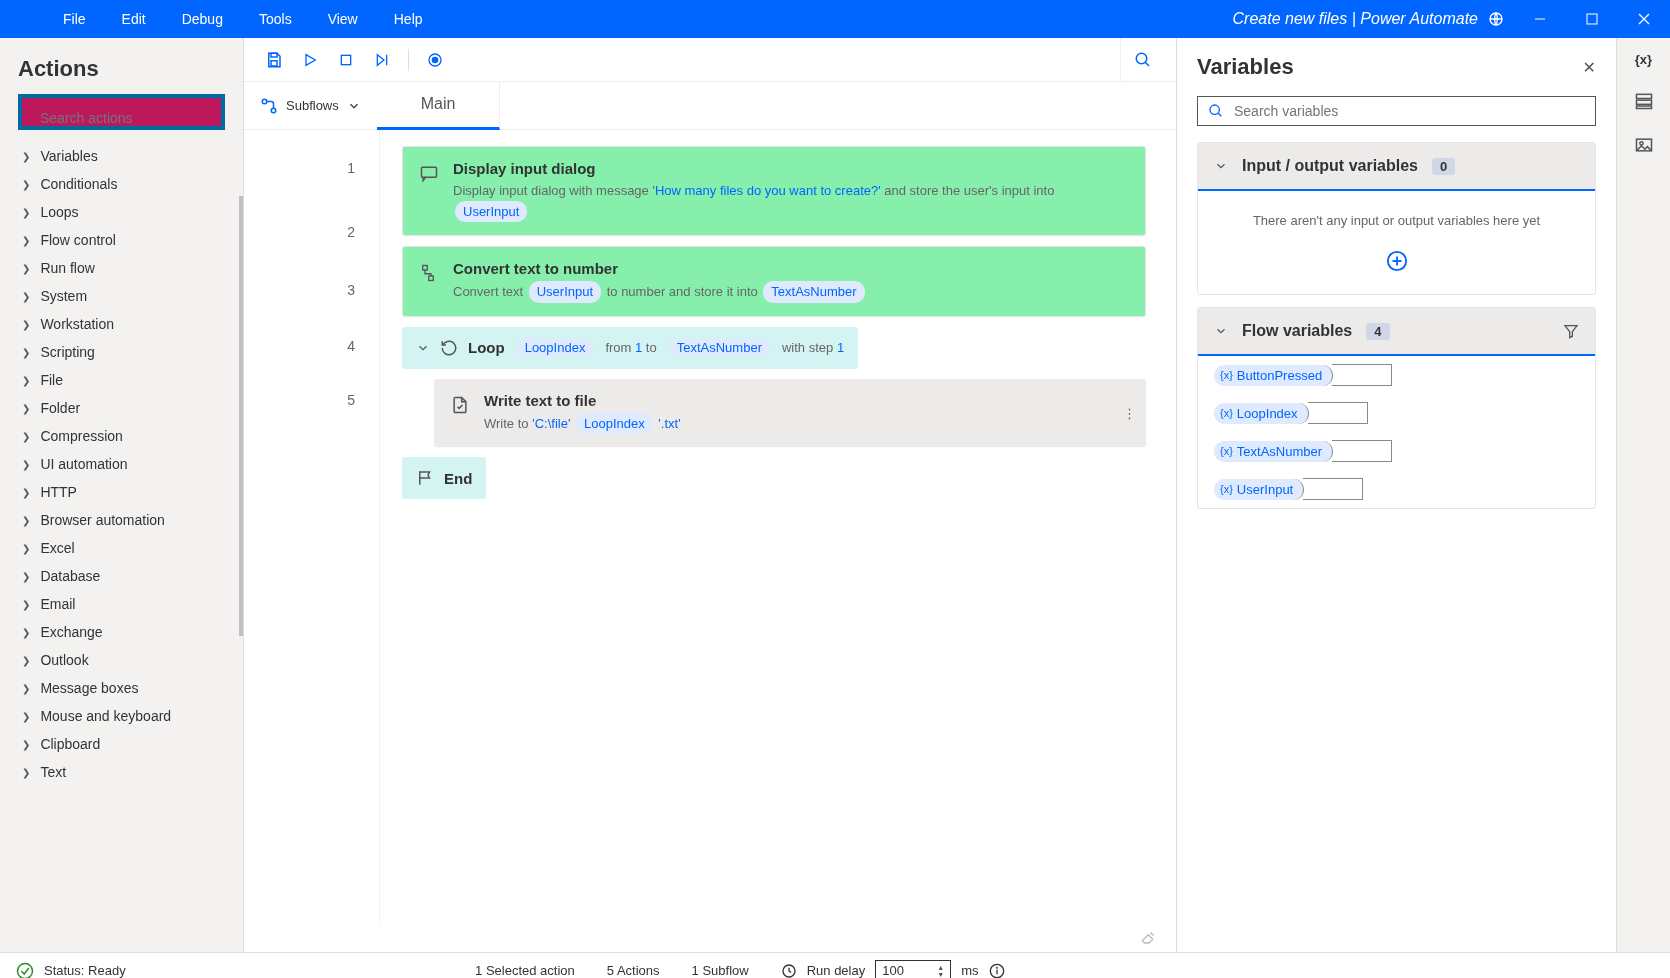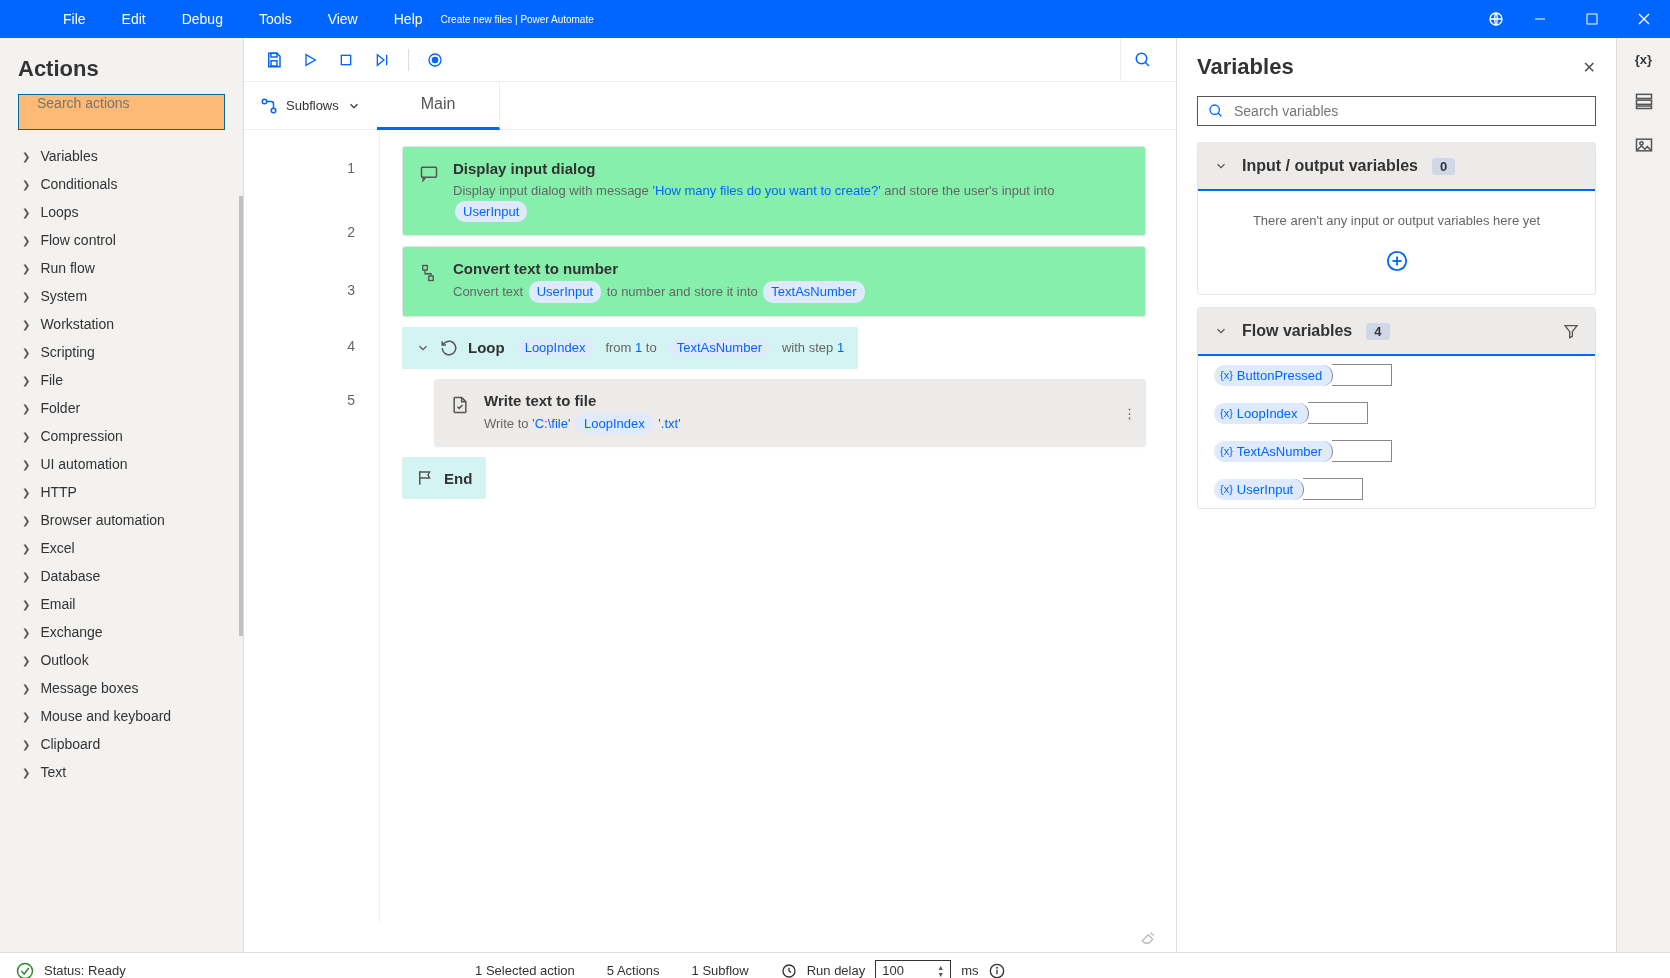--- a/index.html
+++ b/index.html
@@ -2,35 +2,35 @@
 <html><head>
 <meta charset="utf-8">
 <style>
   * { box-sizing: border-box; margin: 0; padding: 0; }
   body { font-family: "Segoe UI", sans-serif; font-size: 13px; color: #333; background: #fff; overflow: hidden; width: 1670px; height: 978px; }
   
   
   .titlebar { height: 38px; background: #0066FF; display: flex; align-items: center; color: white; }
   .menus { display: flex; padding-left: 45px; }
   .menu-item { padding: 0 18px; line-height: 38px; cursor: pointer; font-size: 14px; }
-  .title-text { flex: 1; text-align: left; font-size: 10px; }
+  .title-text { flex: 1; text-align: right; font-size: 16px; font-style: italic; }
   .env-badge { font-size: 13px; padding: 0 10px; display:flex; align-items:center; gap:6px; }
   .win-controls { display: flex; }
   .win-btn { width: 52px; height: 38px; display: flex; align-items: center; justify-content: center; cursor: pointer; }
   
   
   .main-layout { display: flex; height: 914px; }
   .actions-panel { width: 244px; background: #F3F2F1; border-right: 1px solid #ddd; display:flex; flex-direction:column; position:relative;}
   .center { flex: 1; background: #fff; display: flex; flex-direction: column; }
   .vars-panel { width: 440px; border-left: 1px solid #ddd; background: #fff; display:flex; flex-direction:column;}
   .sidebar-right { width: 54px; background: #F3F2F1; border-left:1px solid #ddd; display:flex; flex-direction:column; align-items:center; padding-top:14px; gap:24px;}
   
   
   .actions-title { font-size: 22px; font-weight: 600; padding: 18px 18px 12px 18px; color:#333;}
-  .search-box { margin: 0 18px 12px 18px; height: 36px; border: 1px solid #0369a1; background:#fdba74; display:flex; align-items:flex-start; padding:0 10px; gap:8px; color:#555;}
+  .search-box { margin: 0 18px 12px 18px; height: 36px; border: 4px solid #0369a1; background:#be185d; display:flex; align-items:flex-end; padding:0 10px; gap:8px; color:#555;}
   .search-box input { border:none; outline:none; flex:1; font-size:14px; background:transparent;}
   .action-list { overflow-y:auto; flex:1;}
   .action-item { display:flex; align-items:center; gap:10px; padding:6px 10px 6px 22px; cursor:pointer; font-size:14px; color:#333;}
   .chev { color:#555; font-size:10px;}
   .mini-scrollbar { position:absolute; right:0; top:158px; width:4px; height:440px; background:#C1C1C1;}
 
   
   .toolbar { height: 44px; border-bottom:1px solid #eee; display:flex; align-items:center; padding:0 12px;}
   .tb-btn { width:36px; height:36px; display:flex; align-items:center; justify-content:center; cursor:pointer; color:#0066FF;}
   .tb-sep { width:1px; height:22px; background:#ddd; margin:0 8px;}

